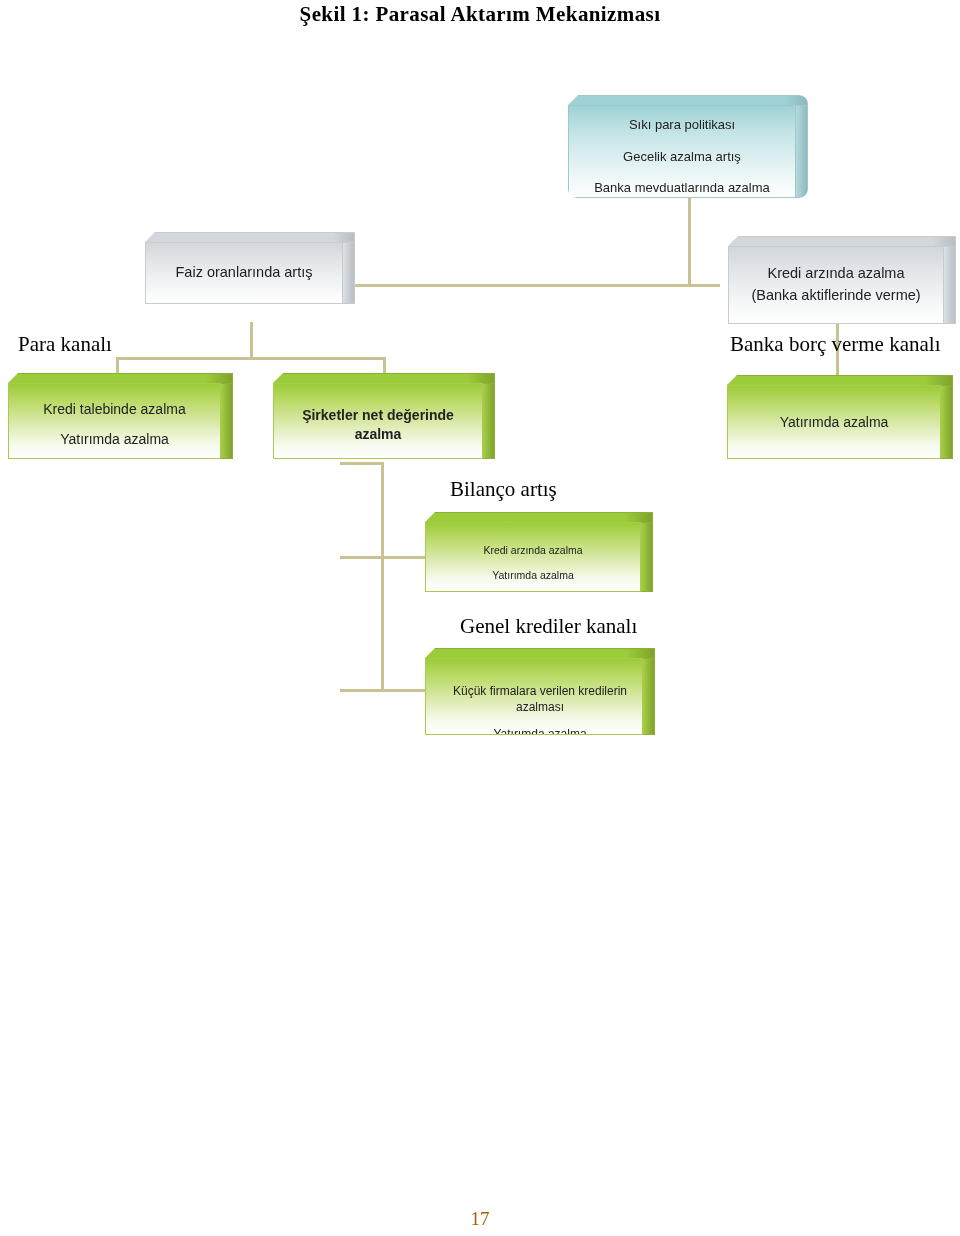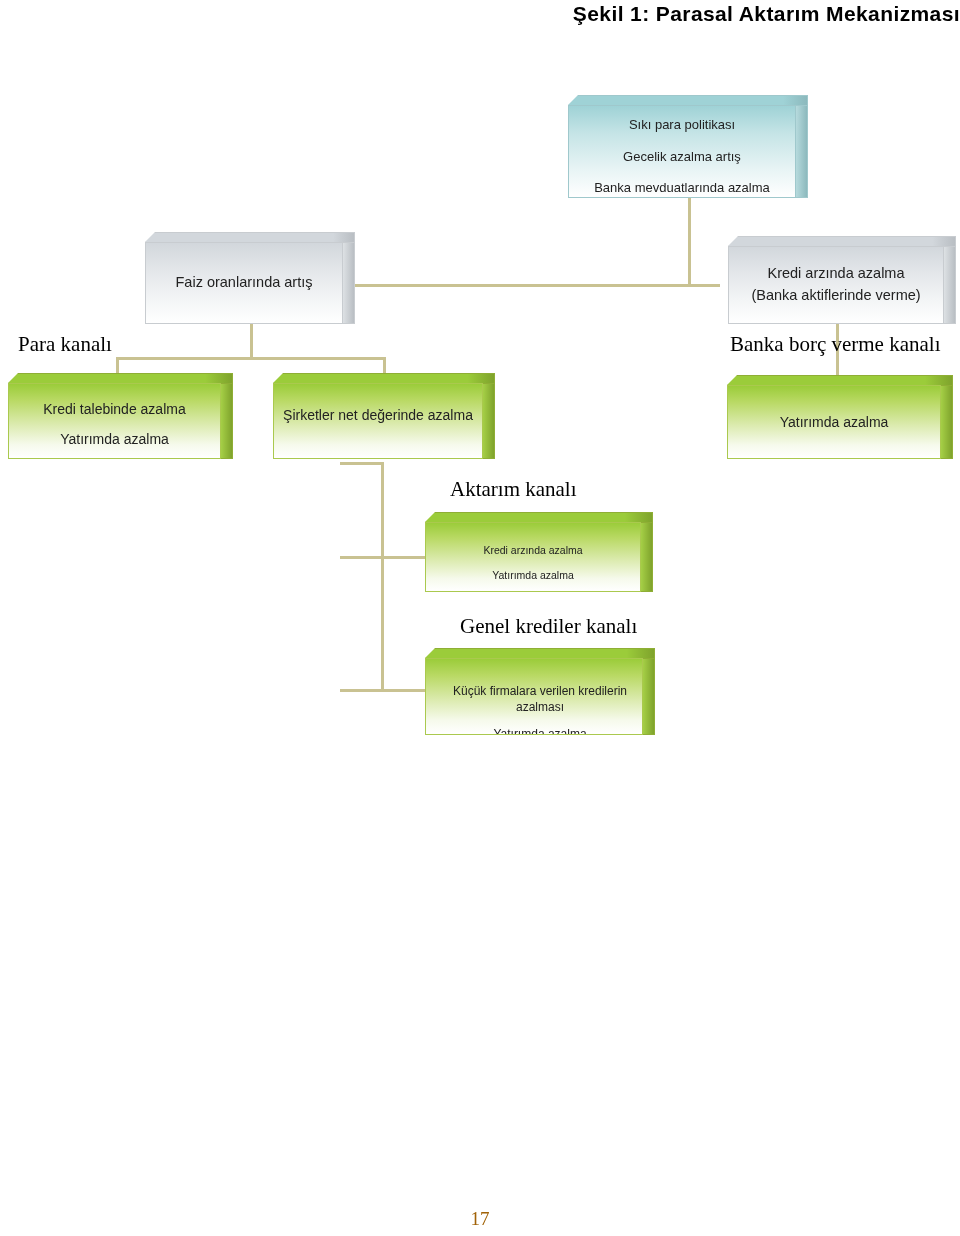--- a/index.html
+++ b/index.html
@@ -14,22 +14,22 @@
     font-family: "Liberation Sans", sans-serif;
     overflow: hidden;
   }
 
   
   #figure-title {
     position: absolute;
     left: 0;
     top: 2px;
     width: 960px;
-    text-align: right;
-    font-family: Liberation Sans, sans-serif;
+    text-align: center;
+    font-family: Liberation Serif, serif;
     font-weight: bold;
     font-size: 21px;
     letter-spacing: 0.4px;
     color: #000000;
   }
 
   
   #diagram {
     position: absolute;
     left: 0;
@@ -43,20 +43,21 @@
     position: absolute;
     background: #c9c292;
   }
   .connector.h { height: 3px; }
   .connector.v { width: 3px; }
 
   
   .box3d {
     position: absolute;
     box-sizing: border-box;
+    border-radius: 9px;
   }
   .box3d .face {
     position: absolute;
     left: 0;
     top: 10px;
     right: 12px;
     bottom: 0;
     box-sizing: border-box;
     display: flex;
     flex-direction: column;
@@ -199,21 +200,21 @@
     <div class="top"></div>
     <div class="side"></div>
     <div class="face gap-md" style="justify-content:flex-start; padding-top:10px;">
       <span class="box-line t13">Sıkı para politikası</span>
       <span class="box-line t13">Gecelik azalma artış</span>
       <span class="box-line t13">Banka mevduatlarında azalma</span>
 
     </div>
   </div>
 
-  <div class="box3d grey" style="left:145px; top:232px; width:210px; height:92px;">
+  <div class="box3d grey" style="left:145px; top:232px; width:210px; height:72px;">
     <div class="top"></div>
     <div class="side"></div>
     <div class="face">
       <span class="box-line t15">Faiz oranlarında artış</span>
     </div>
   </div>
 
   <div class="box3d grey" style="left:728px; top:236px; width:228px; height:88px;">
     <div class="top"></div>
     <div class="side"></div>
@@ -228,21 +229,21 @@
     <div class="side"></div>
     <div class="face gap-sm" style="justify-content:center; padding-top:6px;">
       <span class="box-line t14">Kredi talebinde azalma</span>
       <span class="box-line t14">Yatırımda azalma</span>
     </div>
   </div>
 
   <div class="box3d green" style="left:273px; top:373px; width:222px; height:86px;">
     <div class="top"></div>
     <div class="side"></div>
-    <div class="face" style="justify-content:flex-start; padding-top:22px;">
+    <div class="face" style="justify-content:flex-start; padding-top:22px;font-weight:bold;">
       <span class="box-line t14">Şirketler net değerinde azalma</span>
     </div>
   </div>
 
   <div class="box3d green" style="left:727px; top:375px; width:226px; height:84px;">
     <div class="top"></div>
     <div class="side"></div>
     <div class="face">
       <span class="box-line t14">Yatırımda azalma</span>
     </div>
@@ -263,19 +264,19 @@
     <div class="face gap-sm" style="justify-content:flex-start; padding-top:24px;">
       <span class="box-line t10">Küçük firmalara verilen kredilerin azalması</span>
       <span class="box-line t10">Yatırımda azalma</span>
     </div>
   </div>
 
   <div class="channel-label" style="left:18px; top:332px;">Para kanalı</div>
 
   <div class="channel-label" style="left:694px; top:332px;margin-left:36px;">Banka borç verme kanalı</div>
 
-  <div class="channel-label" style="left:450px; top:477px;">Aktarım kanalı</div>
+  <div class="channel-label" style="left:450px; top:477px;">Bilanço artış</div>
 
   <div class="channel-label" style="left:460px; top:614px;">Genel krediler kanalı</div>
 
 </div>
 
 <div id="page-number">17</div>
 
 </body></html>

